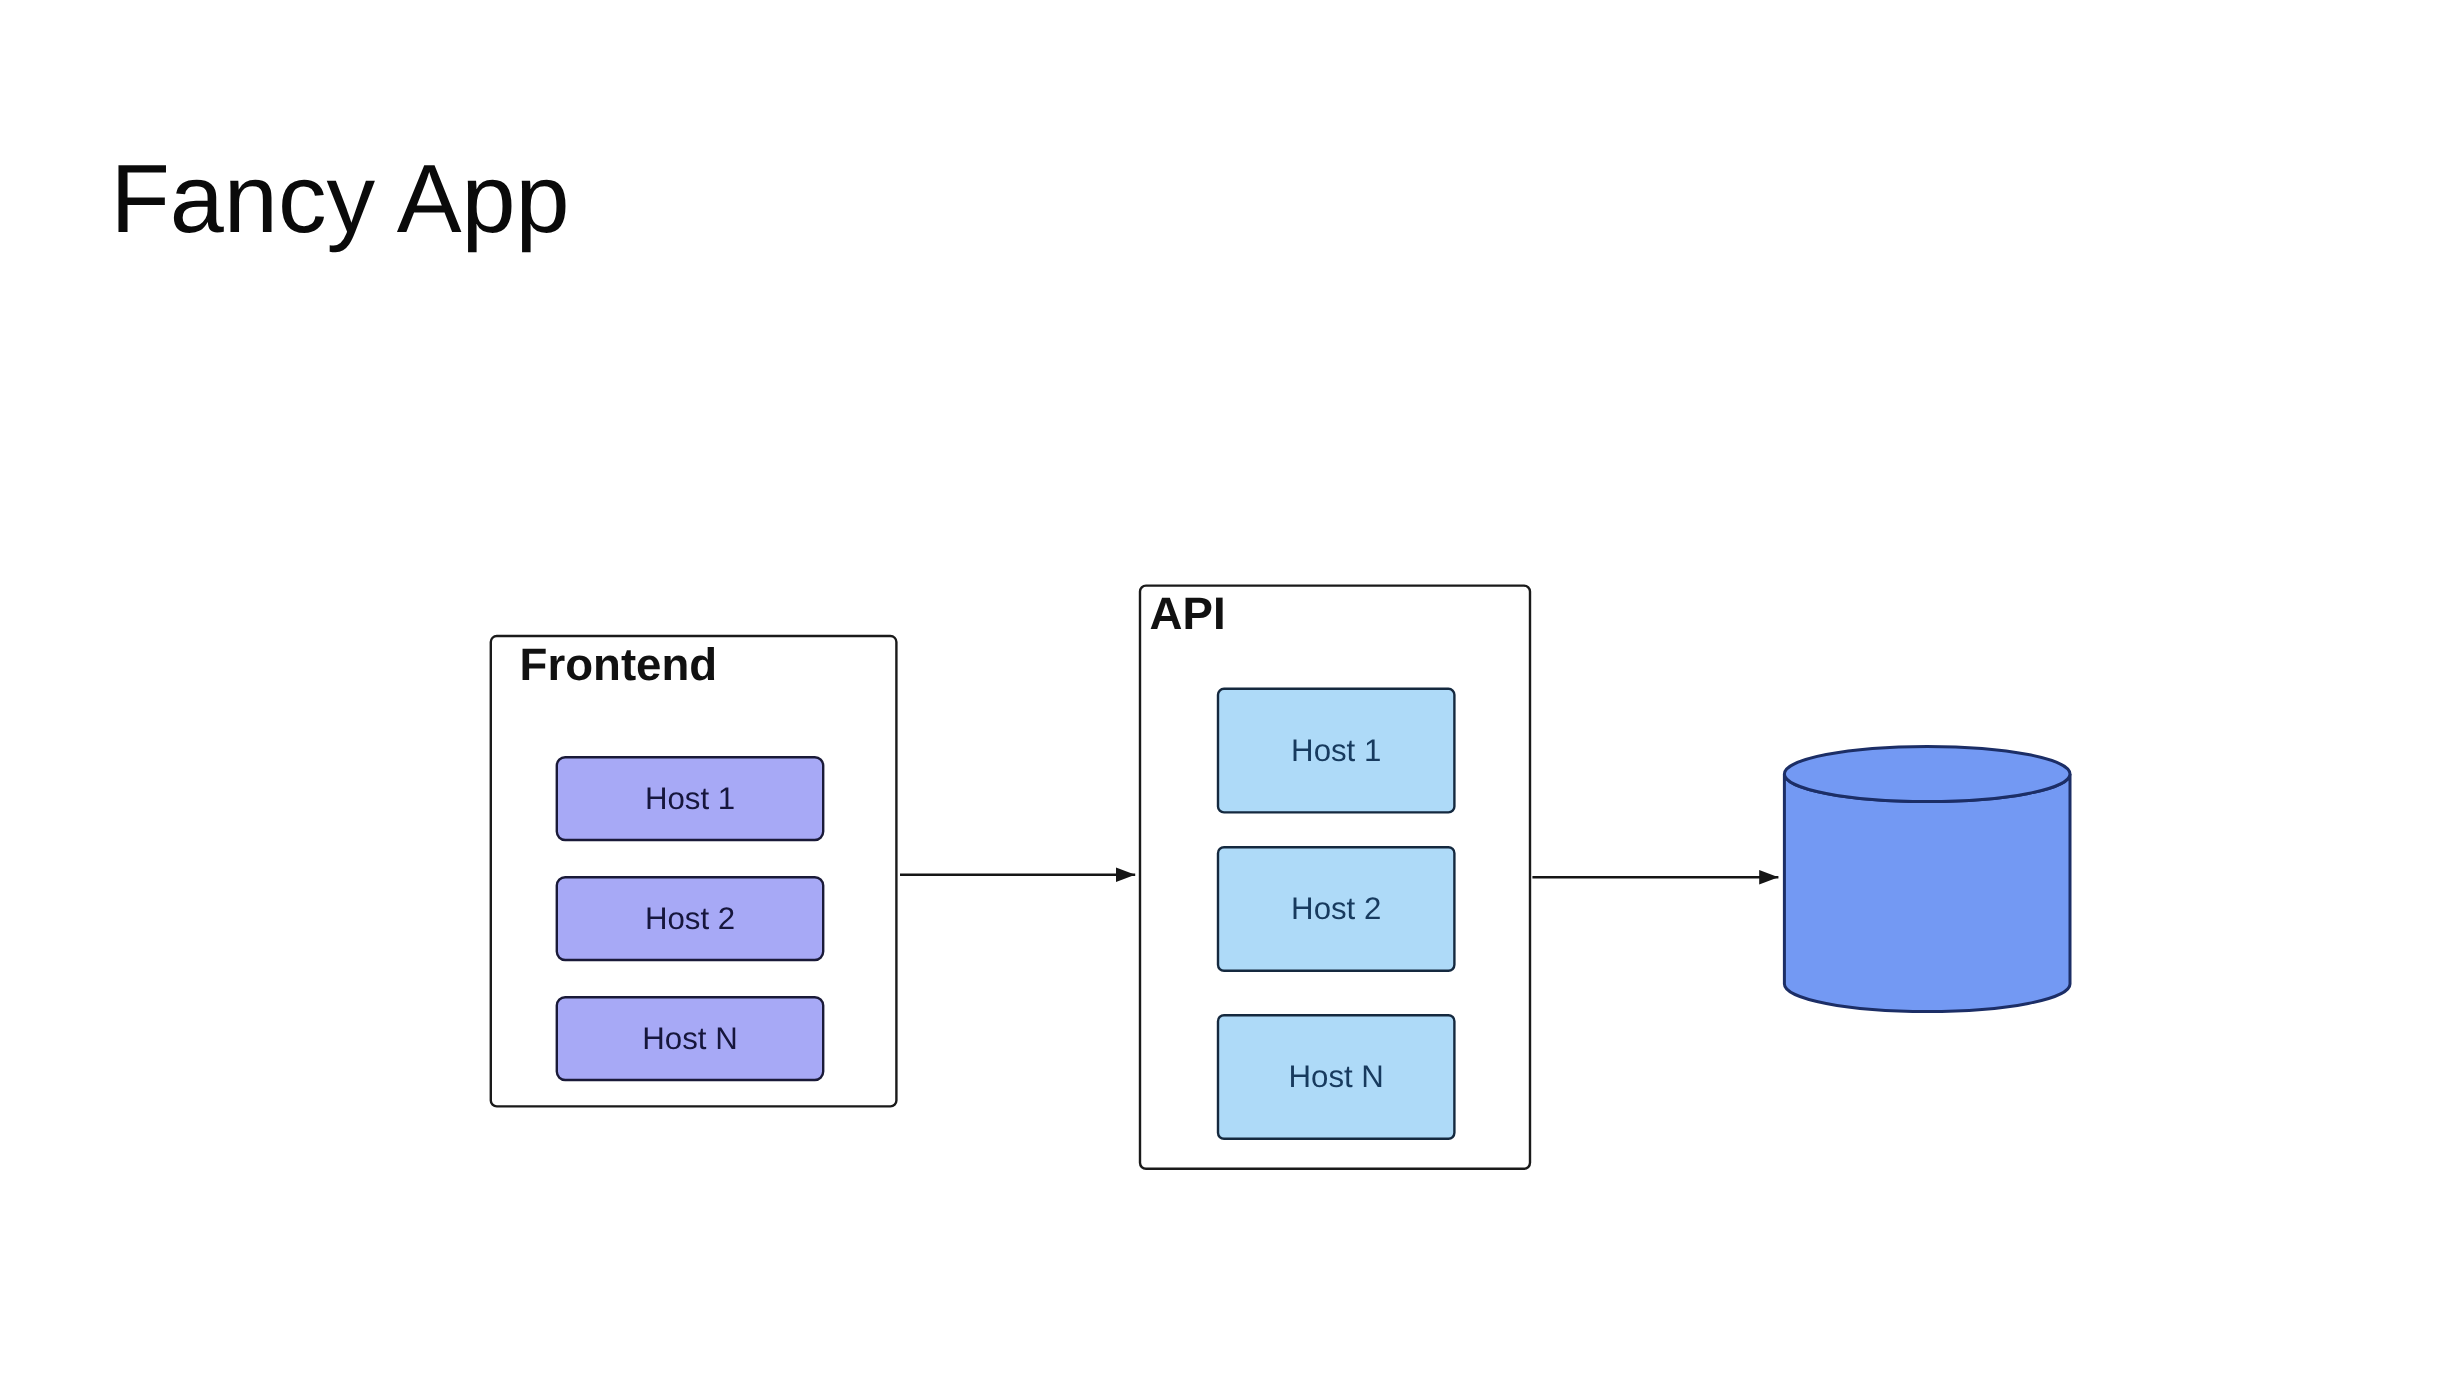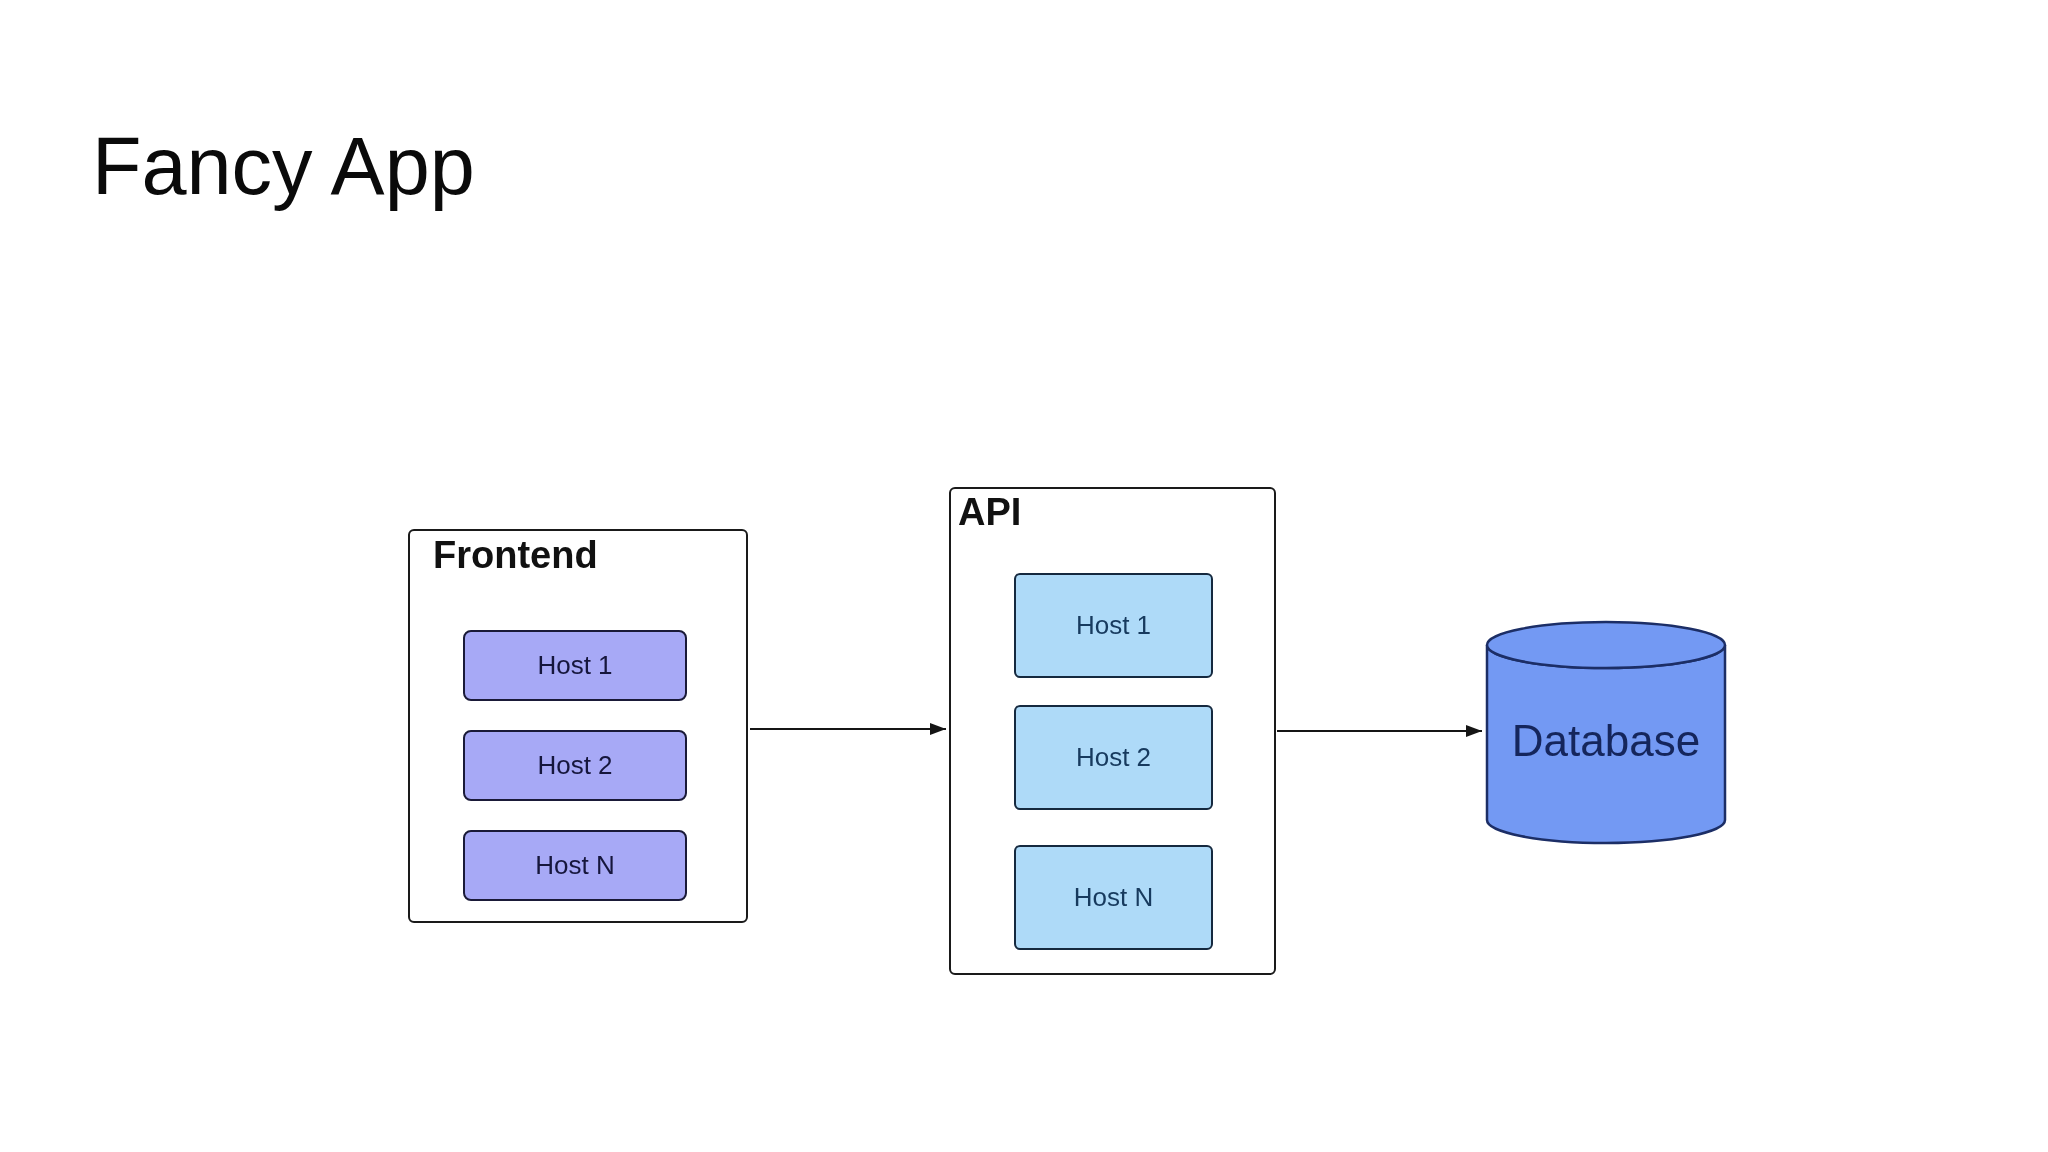--- a/index.html
+++ b/index.html
@@ -126,15 +126,14 @@
     <line class="connector" x1="750" y1="729" x2="946" y2="729" marker-end="url(#arrowhead)"></line>
 
     <line class="connector" x1="1277" y1="731" x2="1482" y2="731" marker-end="url(#arrowhead)"></line>
 
     <g>
       <path class="cyl" d="M 1487 645 L 1487 820 A 119 23 0 0 0 1725 820 L 1725 645 A 119 23 0 0 1 1487 645 Z"></path>
       <ellipse class="cyl" cx="1606" cy="645" rx="119" ry="23"></ellipse>
     </g>
   </svg>
 
-  <div class="db-label">Database</div>
 
 </div>
 
 </body></html>

